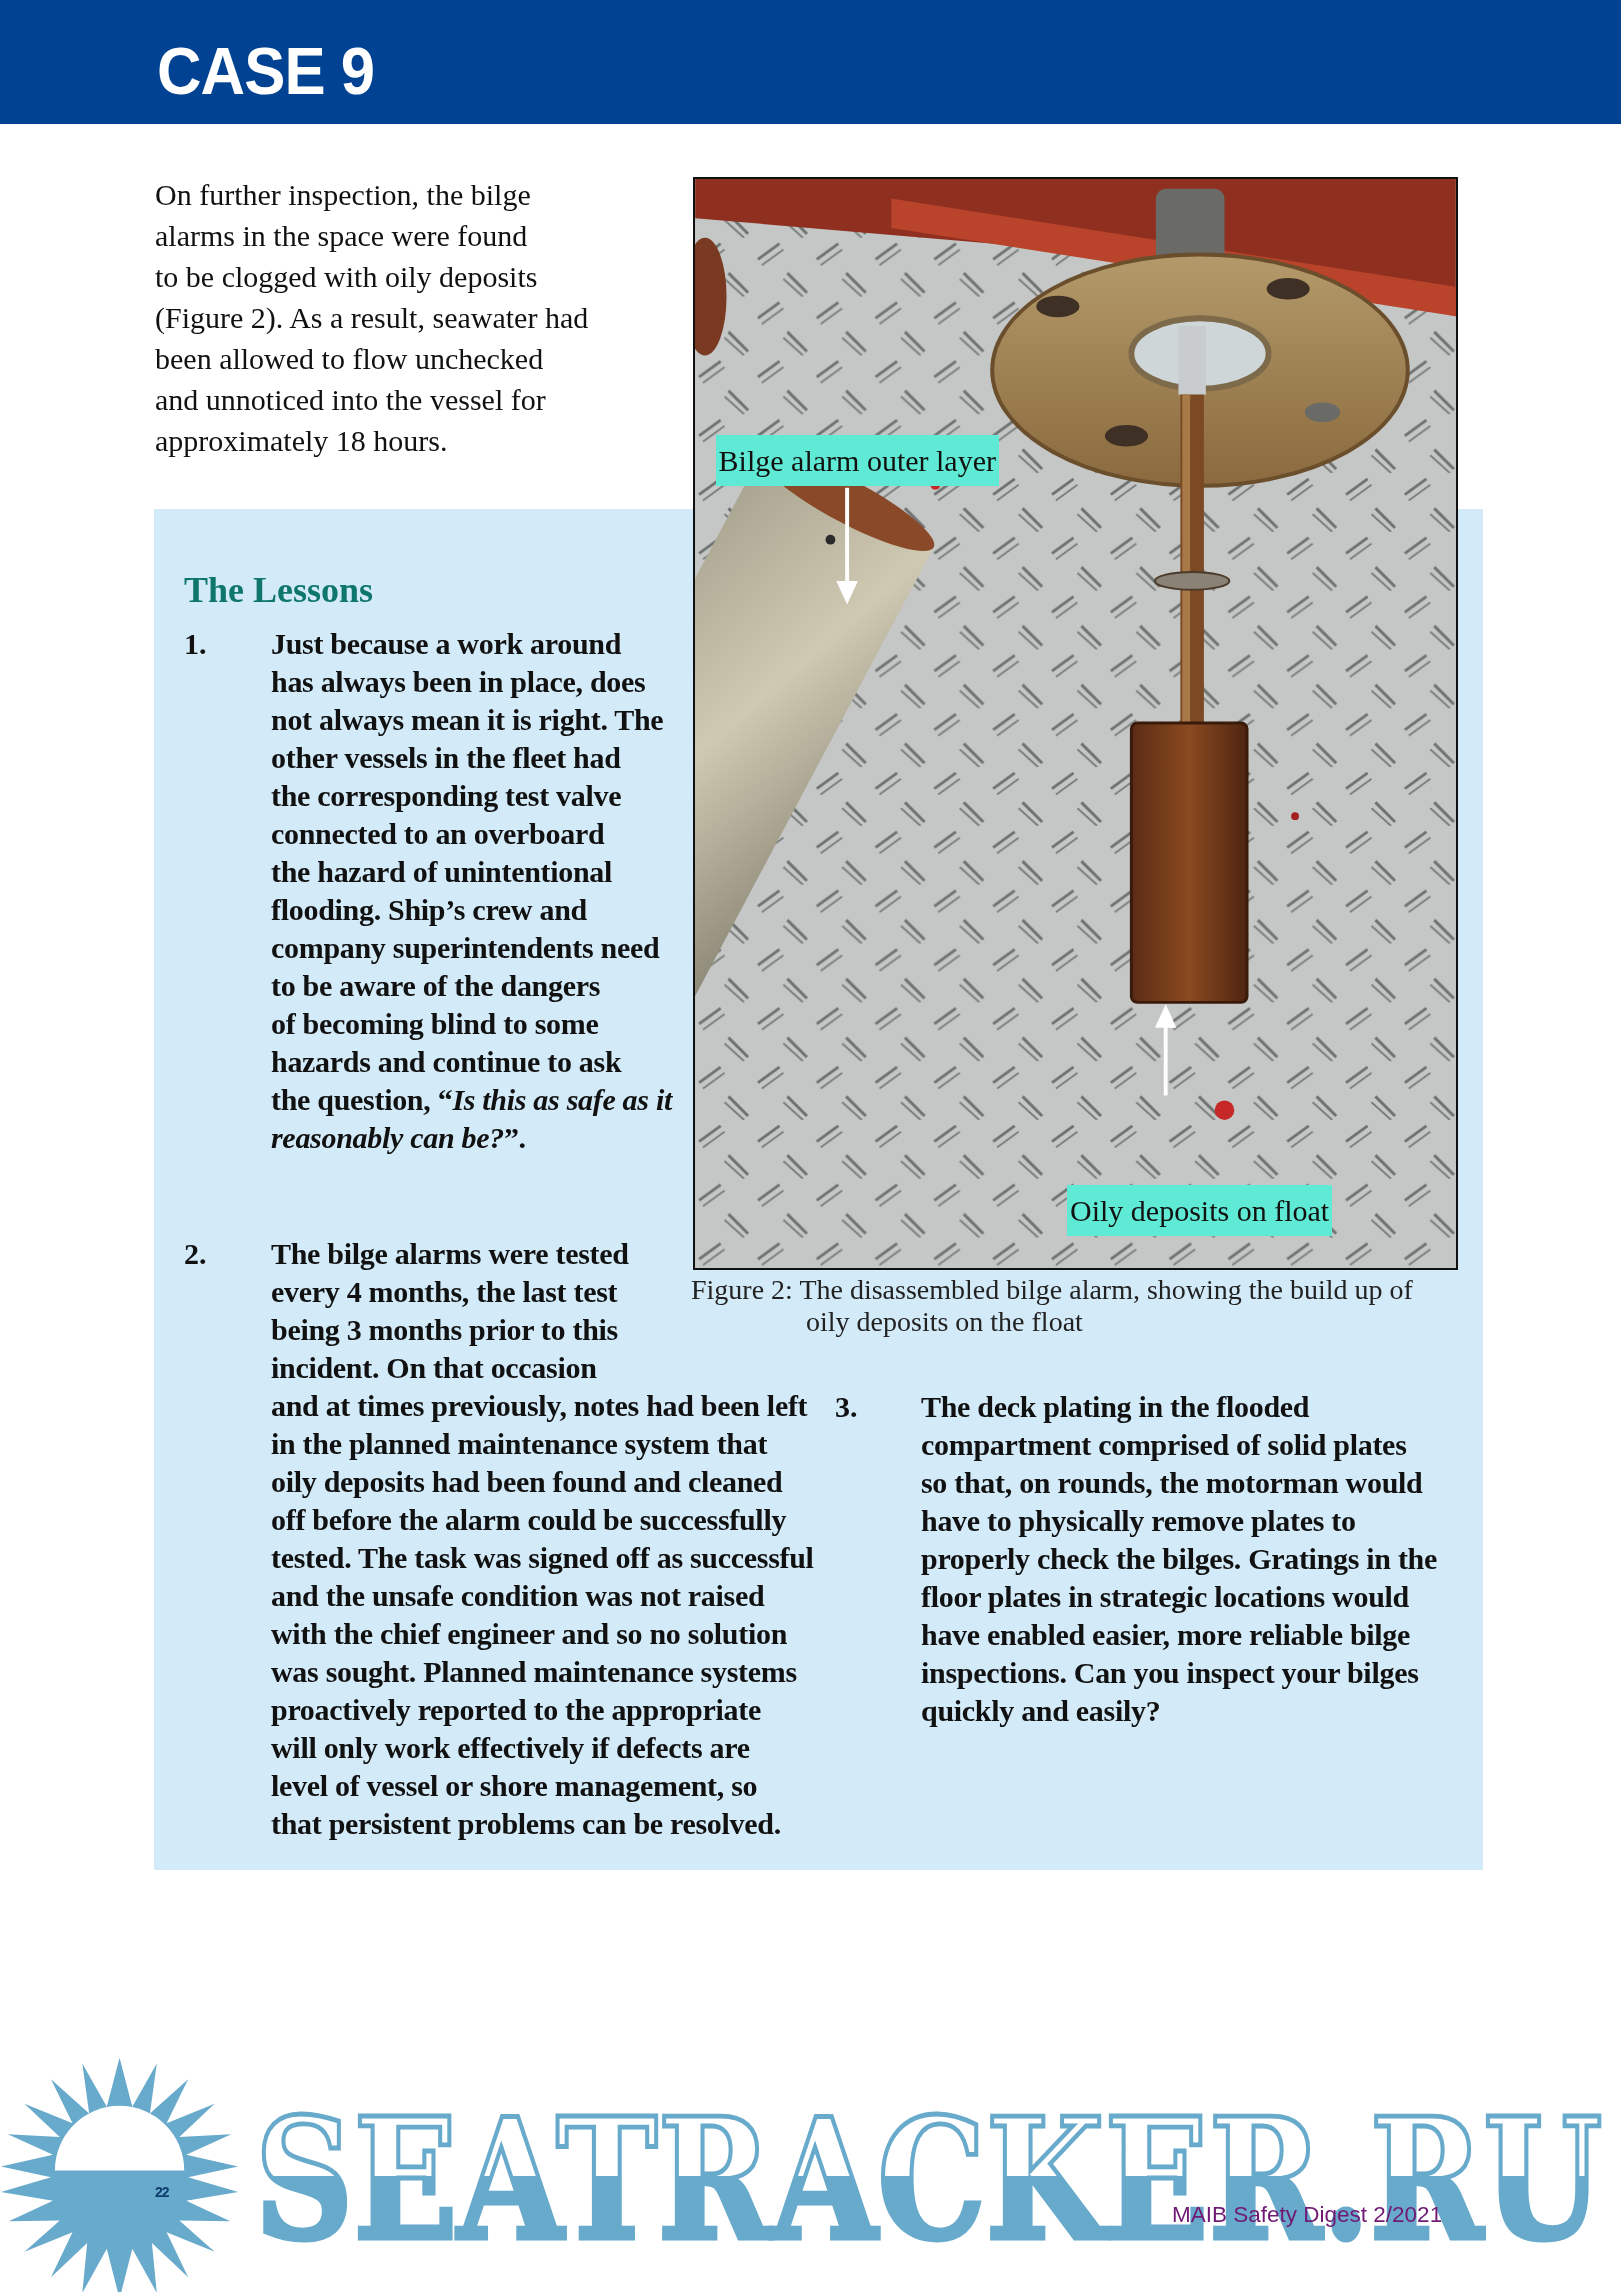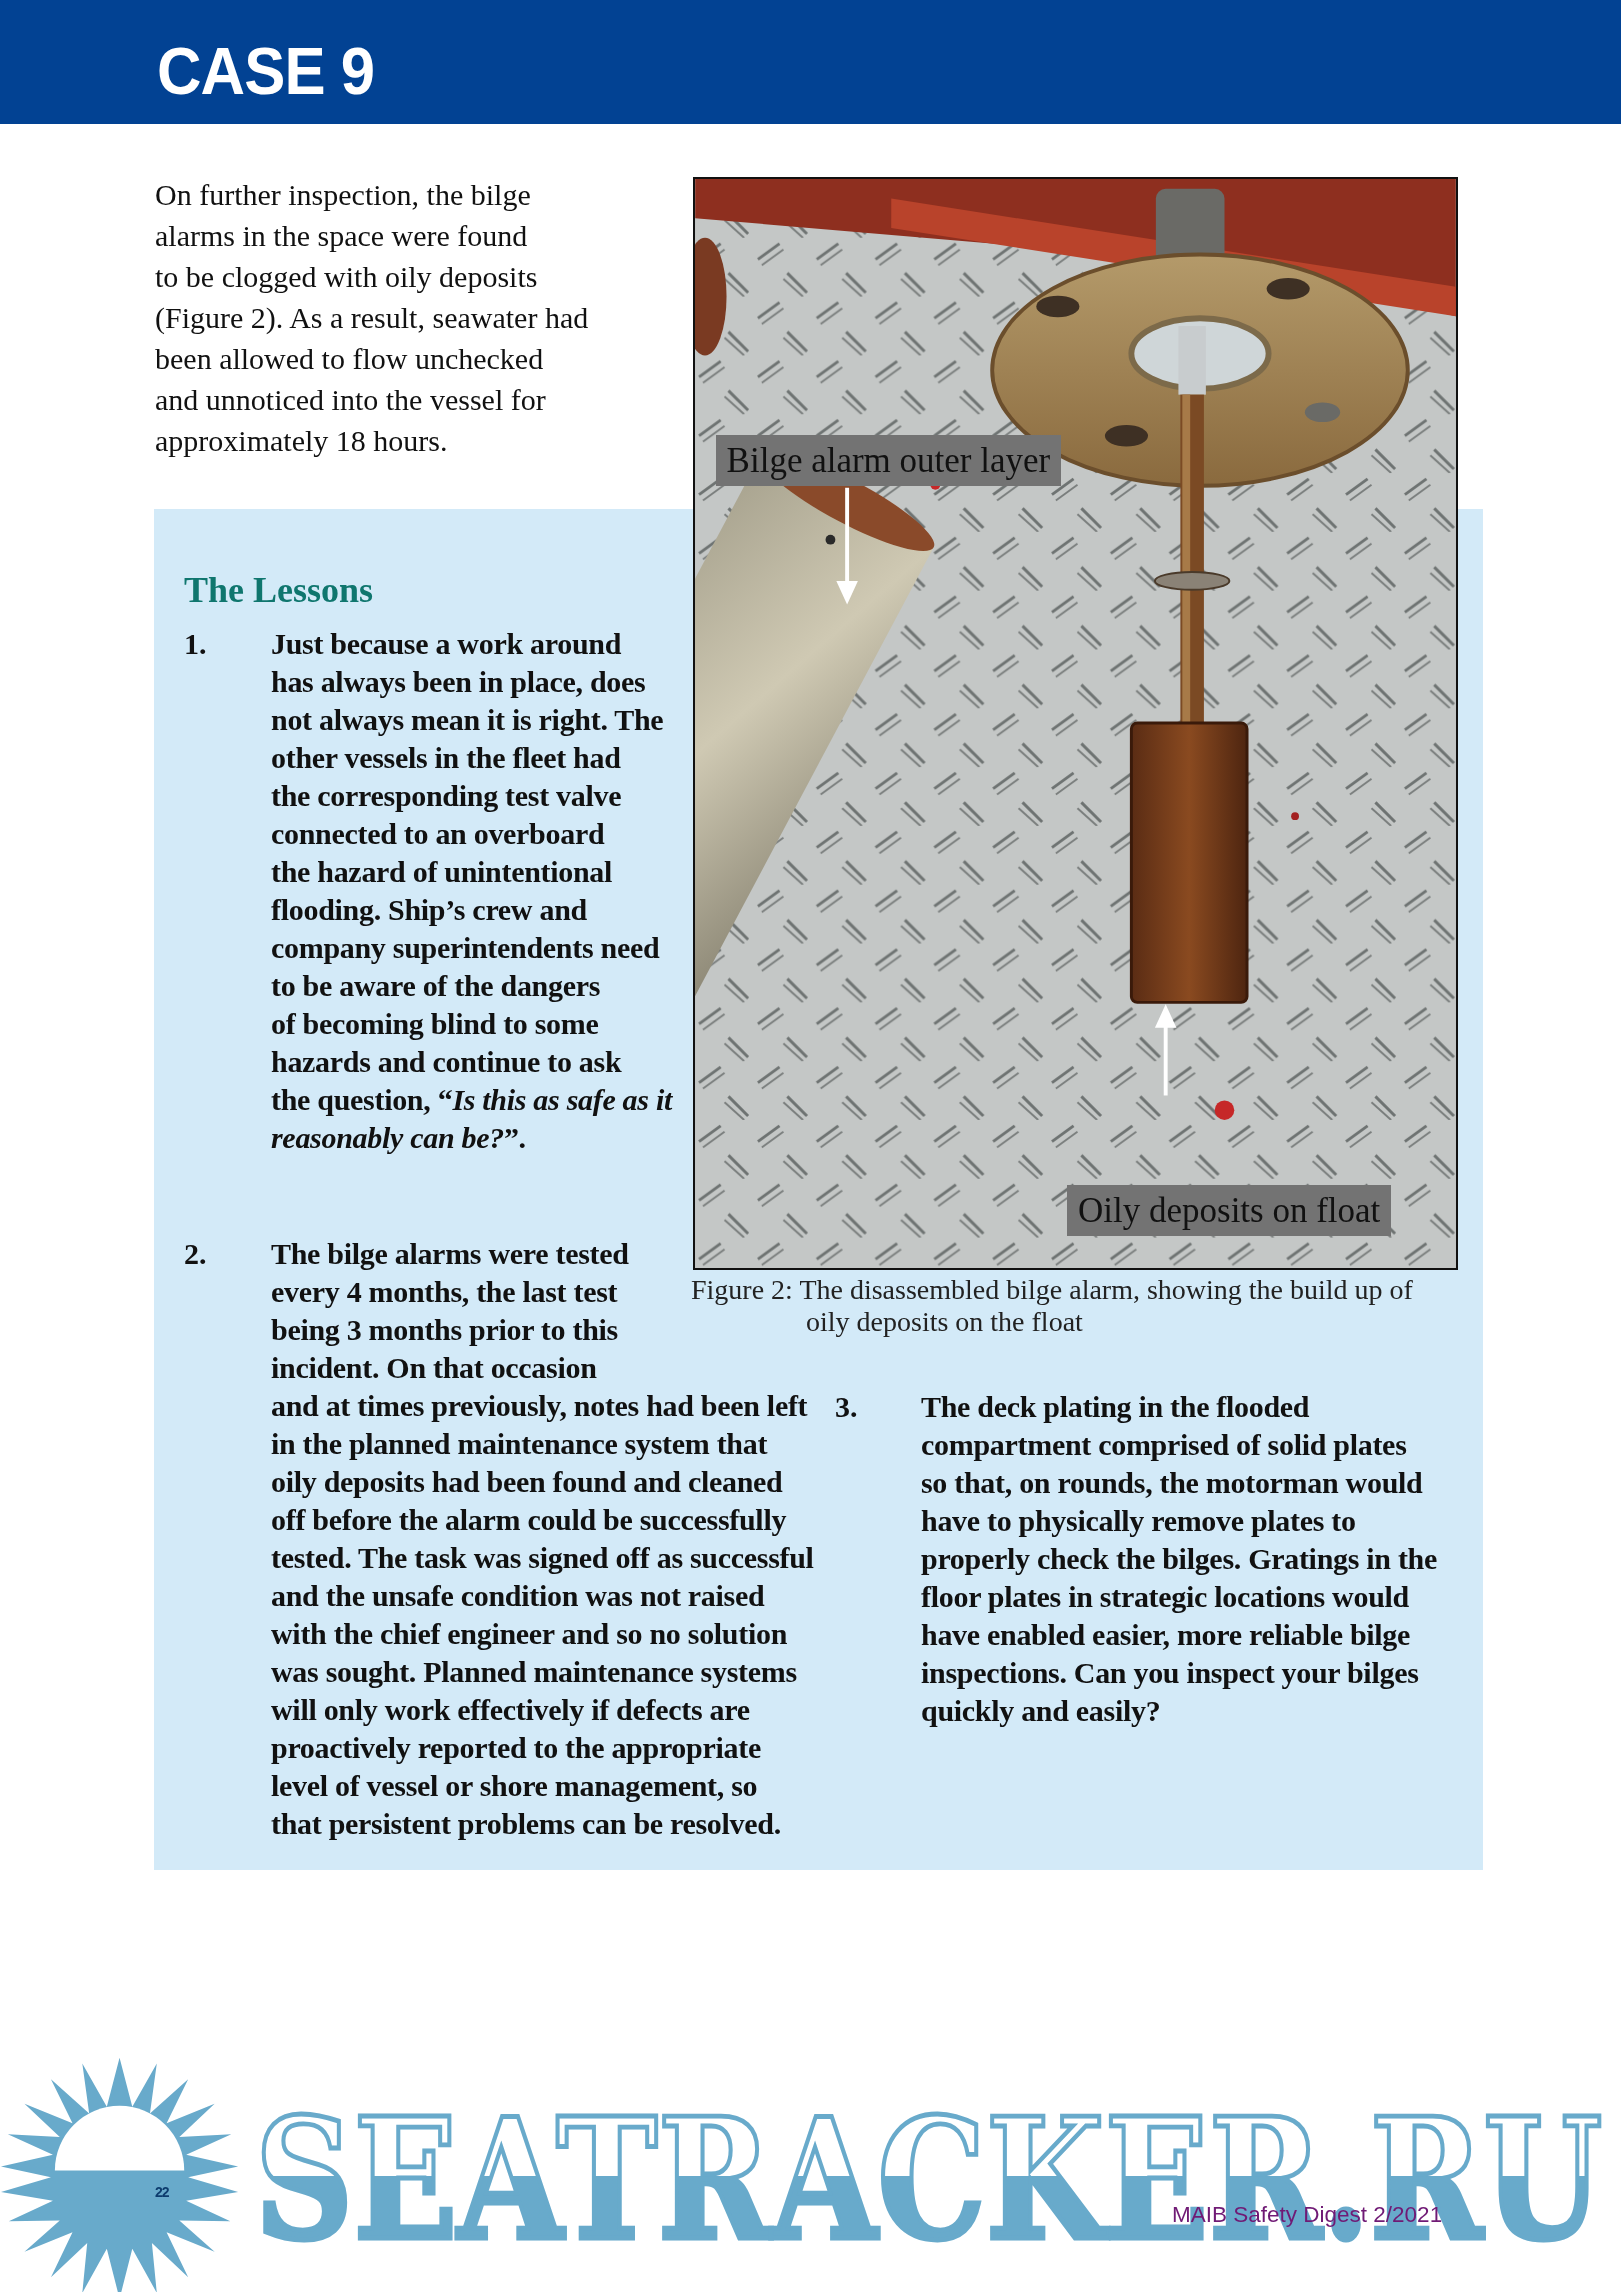--- a/index.html
+++ b/index.html
@@ -13,21 +13,21 @@
   .lessons { position:absolute; left:154px; top:509px; width:1329px; height:1361px; background:#d3eaf8; }
   .lessons-title { position:absolute; left:184px; top:569px; font-size:36px; color:#0f766e; font-family:"Liberation Serif", serif;font-weight:bold; }
   .item { position:absolute; font-size:30px; line-height:38px; font-weight:bold; font-family:"Liberation Serif", serif; }
   .item .num { position:absolute; left:0; top:0; }
   .item .line { display:block; white-space:nowrap; font-weight:bold; letter-spacing:-0.3px;margin-left:37px; }
   .item .line i { font-style:italic; }
   .photo { position:absolute; left:693px; top:177px; width:761px; height:1089px; border:2.9px solid #111;
            overflow:hidden; background:#b9bcbc; }
   .caption { position:absolute; left:691px; top:1274px; font-size:28px; line-height:32px; color:#222; white-space:nowrap; }
   .caption .c2 { display:block; padding-left:115px; }
-  .label { position:absolute; background:#737373; font-size:35px; line-height:51px; padding:0 11px; white-space:nowrap; color:#111; }
+  .label { position:absolute; background:#5eead4; font-size:30px; line-height:51px; padding:0 3px; white-space:nowrap; color:#111; }
   .watermark { position:absolute; left:0; top:2039px; width:1621px; height:254px; }
   .page-num { position:absolute; left:155px; top:2184px; font-family:"Liberation Sans", sans-serif; font-weight:bold;
            font-size:14px; color:#0d3c6e; letter-spacing:-1px; }
   .footer { position:absolute; left:1172px; top:2202px; font-family:"Liberation Sans", sans-serif; font-size:22.5px; color:#701a75; white-space:nowrap; }
 </style>
 </head>
 <body>
 
 <div class="header">
   <div class="header-title">CASE 9</div>
@@ -74,22 +74,22 @@
     <span class="line">being 3 months prior to this</span>
     <span class="line">incident. On that occasion</span>
     <span class="line">and at times previously, notes had been left</span>
     <span class="line">in the planned maintenance system that</span>
     <span class="line">oily deposits had been found and cleaned</span>
     <span class="line">off before the alarm could be successfully</span>
     <span class="line">tested. The task was signed off as successful</span>
     <span class="line">and the unsafe condition was not raised</span>
     <span class="line">with the chief engineer and so no solution</span>
     <span class="line">was sought. Planned maintenance systems</span>
+    <span class="line">proactively reported to the appropriate</span>
     <span class="line">will only work effectively if defects are</span>
-    <span class="line">proactively reported to the appropriate</span>
     <span class="line">level of vessel or shore management, so</span>
     <span class="line">that persistent problems can be resolved.</span>
   </div>
 </div>
 
 <div class="item" style="left:835px; top:1388px;">
   <span class="num">3.</span>
   <div style="padding-left:49px;">
     <span class="line">The deck plating in the flooded</span>
     <span class="line">compartment comprised of solid plates</span>

